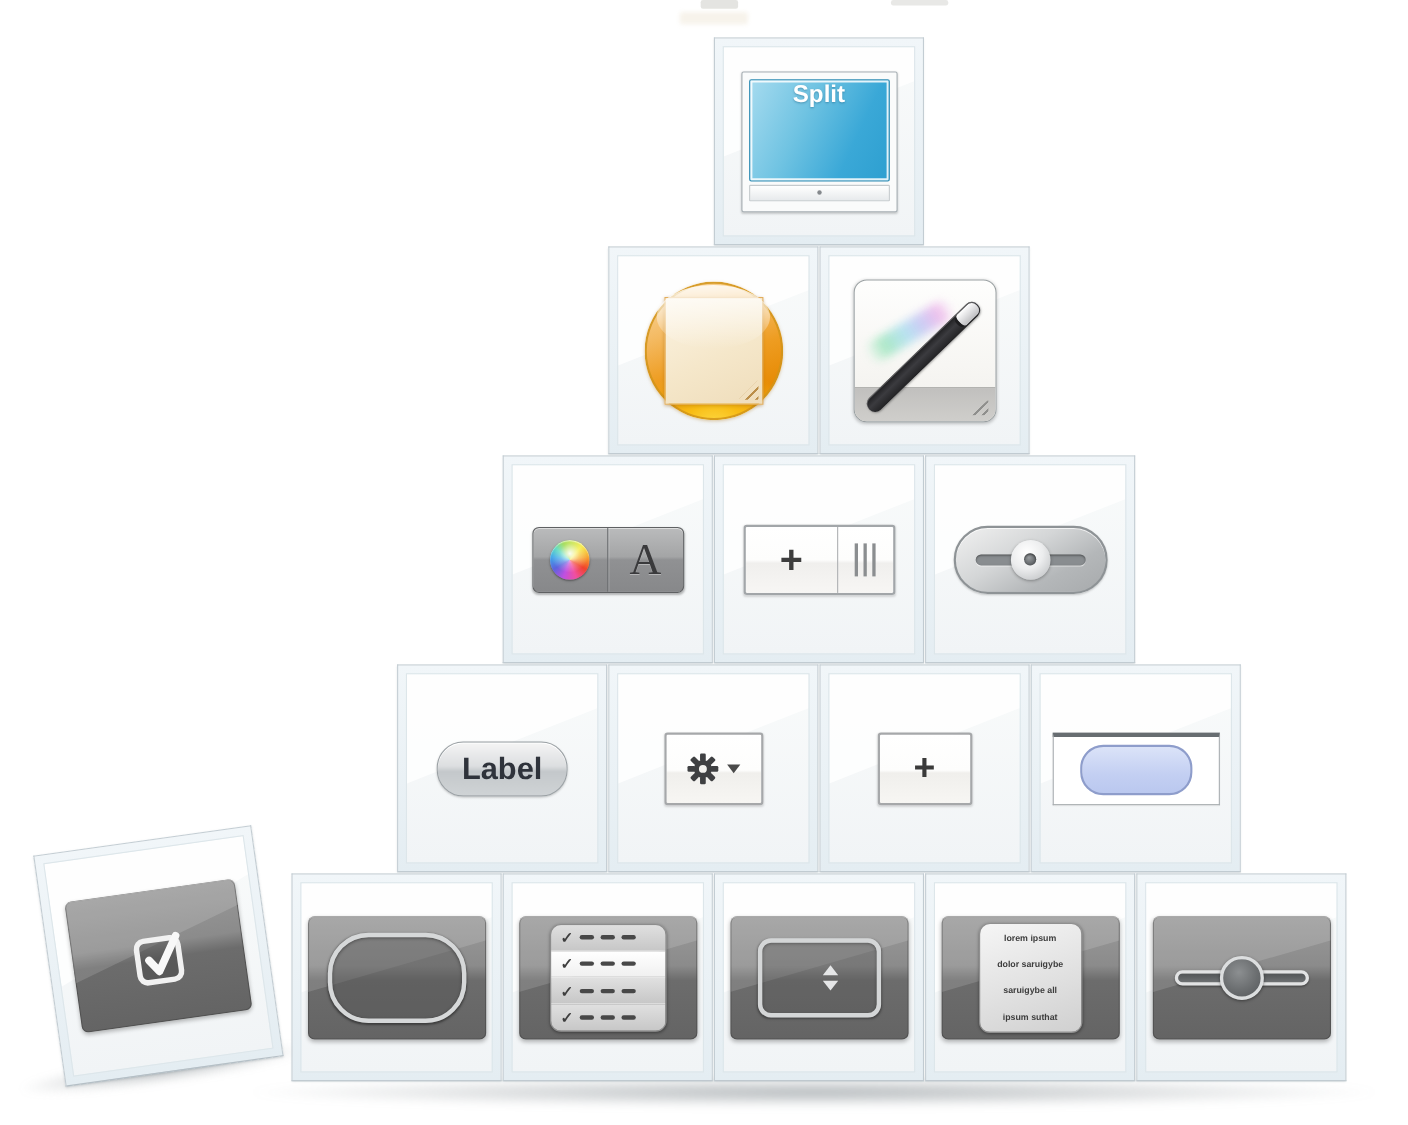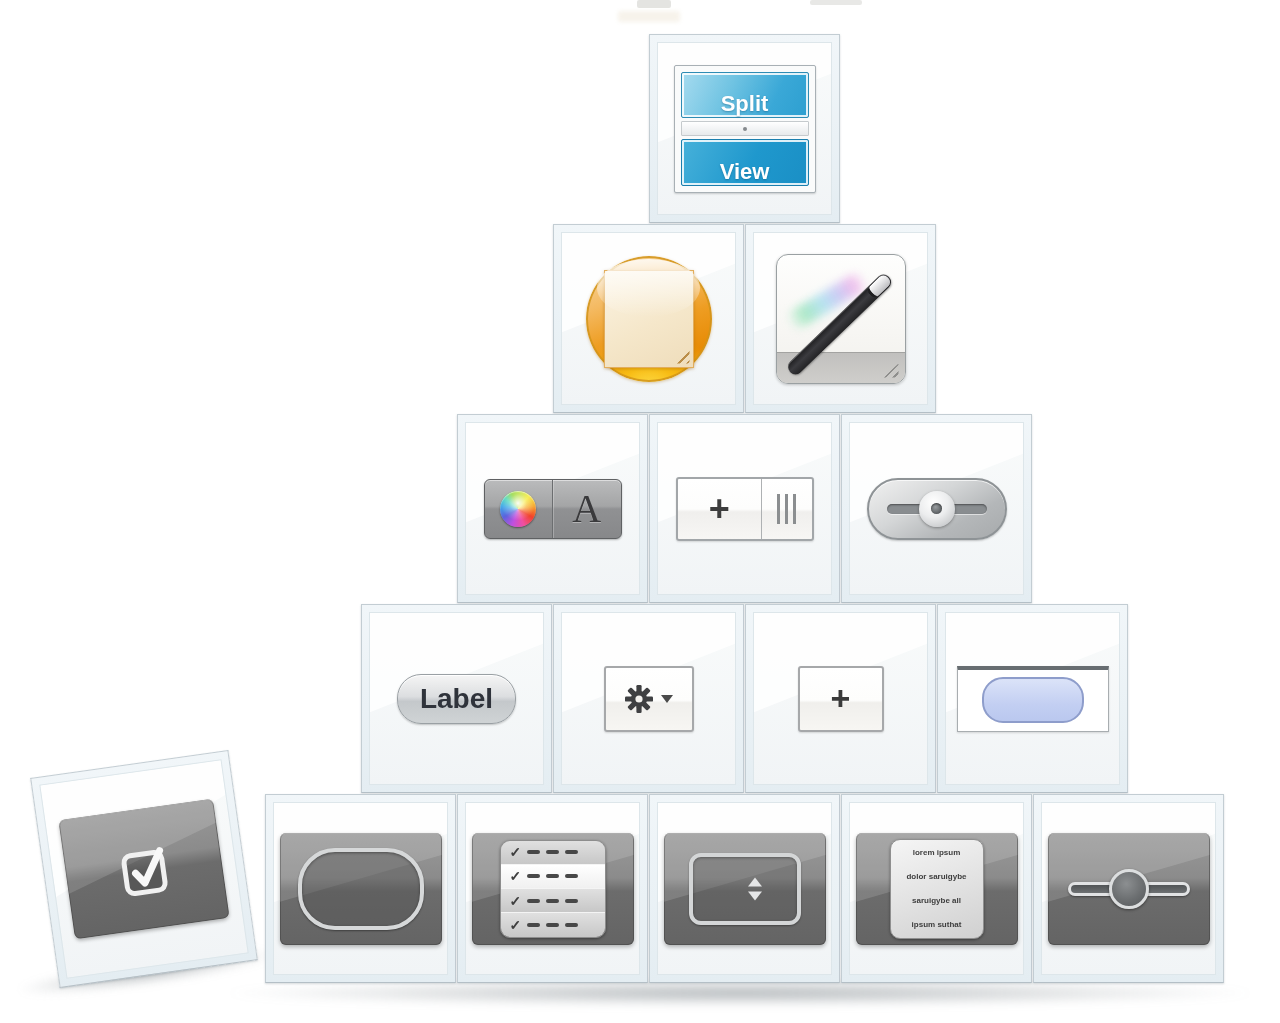--- a/index.html
+++ b/index.html
@@ -26,21 +26,21 @@
         border:1px solid #dde6ea;background:linear-gradient(#f9fbfb,#f1f4f6);
         display:flex;align-items:center;justify-content:center;overflow:hidden;}
   .tile-inner::before{content:"";position:absolute;inset:0;background:#fff;
         clip-path:polygon(0 0,100% 0,100% 18%,0 58%);opacity:.8;pointer-events:none;}
   .tile-inner > *{position:relative;}
   .tile-tilted{left:44px;top:763px;width:200px;height:212px;transform:rotate(-8deg);}
 
   
   .sv{width:142px;height:128px;box-sizing:border-box;background:#fafbfb;border:1px solid #a8b0b5;
       border-radius:2px;padding:6px;display:flex;flex-direction:column;box-shadow:0 1px 2px rgba(0,0,0,.18);}
-  .sv-pane{flex:1;display:flex;align-items:flex-end;justify-content:center;color:#fff;
+  .sv-pane{flex:1;display:flex;align-items:flex-start;justify-content:center;color:#fff;
       font-weight:bold;font-size:22px;text-shadow:0 1px 2px rgba(0,70,105,.4);border-radius:2px;box-sizing:border-box;}
   .sv-top{background:linear-gradient(115deg,#a6dbef 0%,#6fc3e2 38%,#3aa8d7 72%,#2d9fd0 100%);
       border:1px solid #2e8cb4;box-shadow:inset 0 0 0 2px rgba(255,255,255,.85);}
   .sv-divider{height:13px;margin:3px 0;background:linear-gradient(#ffffff,#e7eaec);
       border:1px solid #c5cacd;border-radius:1px;position:relative;}
   .sv-dot{position:absolute;left:50%;top:50%;width:4px;height:4px;margin:-2px;background:#85898d;border-radius:50%;}
   .sv-bottom{background:linear-gradient(115deg,#47b1da 0%,#1f98cd 55%,#1a8fc5 100%);
       border:1px solid #1b7fae;box-shadow:inset 0 0 0 2px rgba(255,255,255,.85);}
 
   
@@ -179,23 +179,20 @@
 
   <div class="tile" style="left:649px;top:34px;">
     <div class="tile-inner">
       <div class="sv">
         <div class="sv-pane sv-top">
           <span>Split</span>
         </div>
         <div class="sv-divider">
           <span class="sv-dot"></span>
         </div>
-        <div class="sv-pane sv-bottom">
-          <span>View</span>
-        </div>
       </div>
     </div>
   </div>
 
   <div class="tile" style="left:553px;top:224px;">
     <div class="tile-inner">
       <div class="orb">
         <div class="note">
           <div class="note-grip"></div>
         </div>

